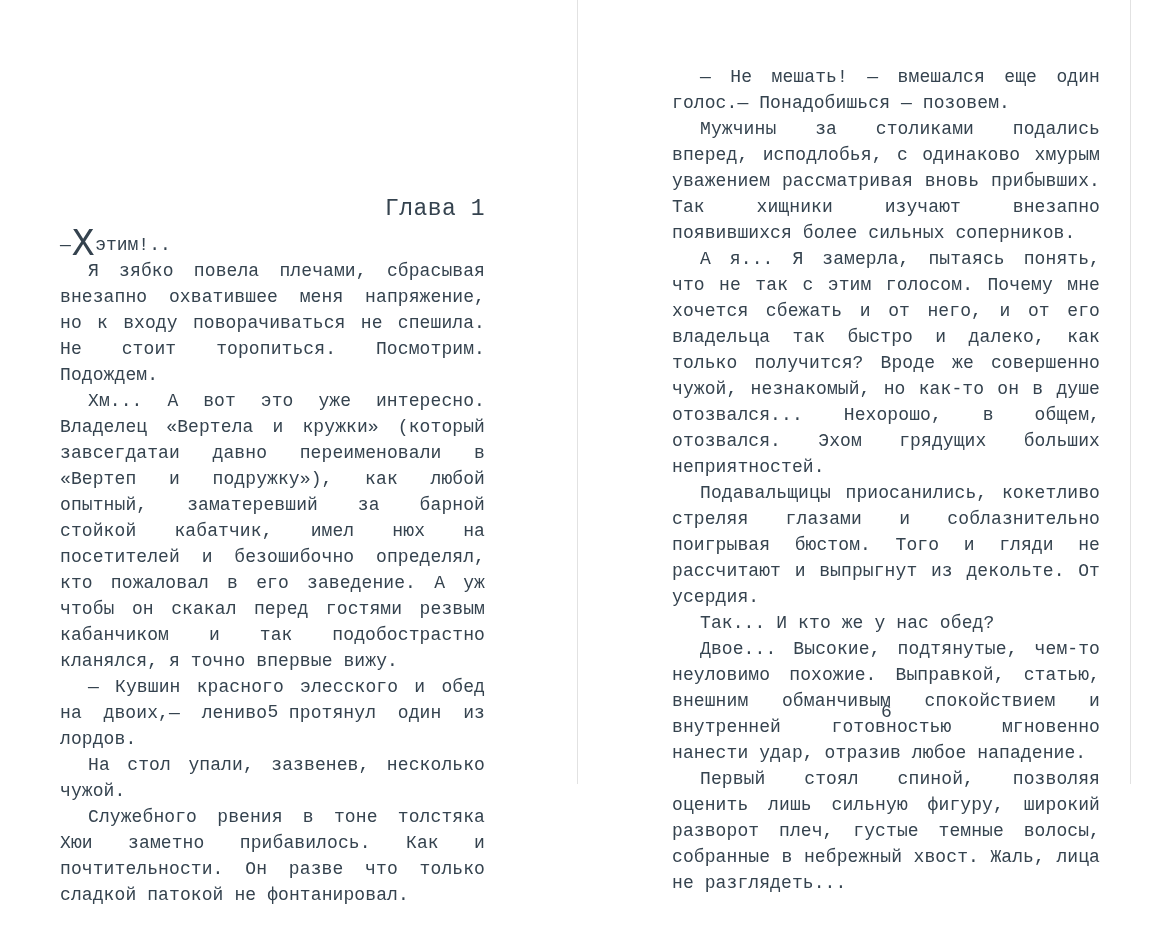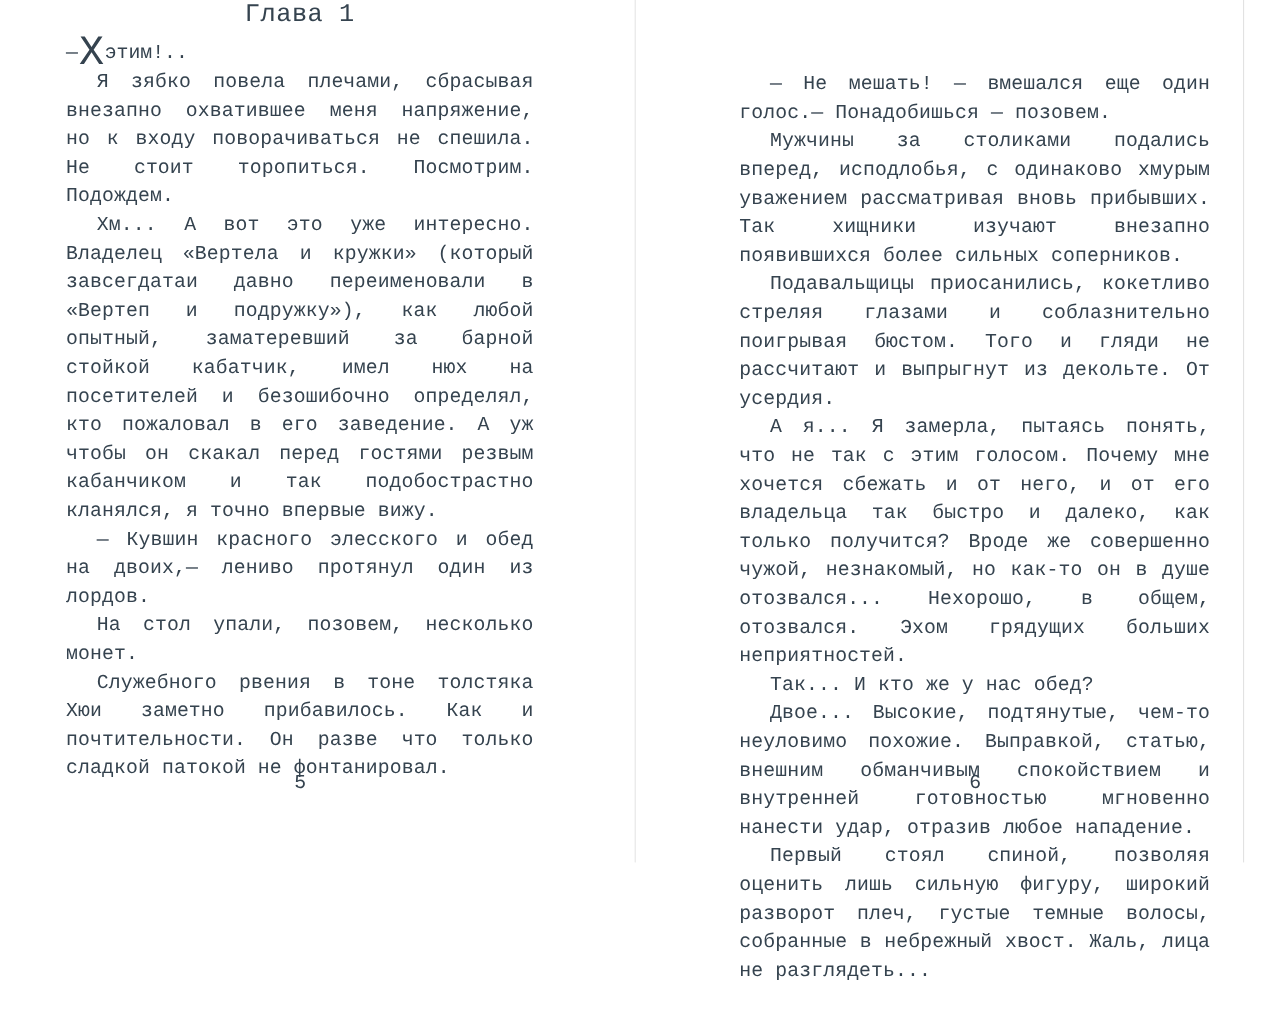--- a/index.html
+++ b/index.html
@@ -31,21 +31,22 @@
   .page-right {
     width: 553px;
     border-right: 1px solid #e2e2e2;
     padding: 64px 30px 0 94px;
   }
   .spread-margin {
     flex: 1;
     background: #ffffff;
   }
   .chapter-title {
-    text-align: center;
+    margin-top: 196px;
+    text-align: right;
     font-size: 23px;
     font-weight: normal;
     letter-spacing: 0.5px;
   }
   .opening {
     margin-top: 10px;
     font-size: 18px;
     line-height: 26px;
     white-space: nowrap;
   }
@@ -82,32 +83,32 @@
 
 <div class="spread">
 
   <div class="page page-left">
     <h1 class="chapter-title">Глава 1</h1>
     <p class="opening"><span class="dash">—</span><span class="dropcap">Х</span><span>этим!..</span></p>
     <div class="paragraphs">
         <p class="para">Я зябко повела плечами, сбрасывая внезапно охватившее меня напряжение, но к входу поворачиваться не спешила. Не стоит торопиться. Посмотрим. Подождем.</p>
         <p class="para">Хм... А вот это уже интересно. Владелец «Вертела и кружки» (который завсегдатаи давно переименовали в «Вертеп и подружку»), как любой опытный, заматеревший за барной стойкой кабатчик, имел нюх на посетителей и безошибочно определял, кто пожаловал в его заведение. А уж чтобы он скакал перед гостями резвым кабанчиком и так подобострастно кланялся, я точно впервые вижу.</p>
         <p class="para">— Кувшин красного элесского и обед на двоих,— лениво протянул один из лордов.</p>
-        <p class="para">На стол упали, позовем, несколько монет.</p>
+        <p class="para">На стол упали, зазвенев, несколько чужой.</p>
         <p class="para">Служебного рвения в тоне толстяка Хюи заметно прибавилось. Как и почтительности. Он разве что только сладкой патокой не фонтанировал.</p>
       </div>
     <div class="page-number">5</div>
   </div>
 
   <div class="page page-right">
     <div class="paragraphs">
         <p class="para">— Не мешать! — вмешался еще один голос.— Понадобишься — позовем.</p>
         <p class="para">Мужчины за столиками подались вперед, исподлобья, с одинаково хмурым уважением рассматривая вновь прибывших. Так хищники изучают внезапно появившихся более сильных соперников.</p>
+        <p class="para">А я... Я замерла, пытаясь понять, что не так с этим голосом. Почему мне хочется сбежать и от него, и от его владельца так быстро и далеко, как только получится? Вроде же совершенно чужой, незнакомый, но как-то он в душе отозвался... Нехорошо, в общем, отозвался. Эхом грядущих больших неприятностей.</p>
         <p class="para">Подавальщицы приосанились, кокетливо стреляя глазами и соблазнительно поигрывая бюстом. Того и гляди не рассчитают и выпрыгнут из декольте. От усердия.</p>
-        <p class="para">А я... Я замерла, пытаясь понять, что не так с этим голосом. Почему мне хочется сбежать и от него, и от его владельца так быстро и далеко, как только получится? Вроде же совершенно чужой, незнакомый, но как-то он в душе отозвался... Нехорошо, в общем, отозвался. Эхом грядущих больших неприятностей.</p>
         <p class="para">Так... И кто же у нас обед?</p>
         <p class="para">Двое... Высокие, подтянутые, чем-то неуловимо похожие. Выправкой, статью, внешним обманчивым спокойствием и внутренней готовностью мгновенно нанести удар, отразив любое нападение.</p>
         <p class="para">Первый стоял спиной, позволяя оценить лишь сильную фигуру, широкий разворот плеч, густые темные волосы, собранные в небрежный хвост. Жаль, лица не разглядеть...</p>
       </div>
     <div class="page-number">6</div>
   </div>
 
   <div class="spread-margin"></div>
 
 </div>

